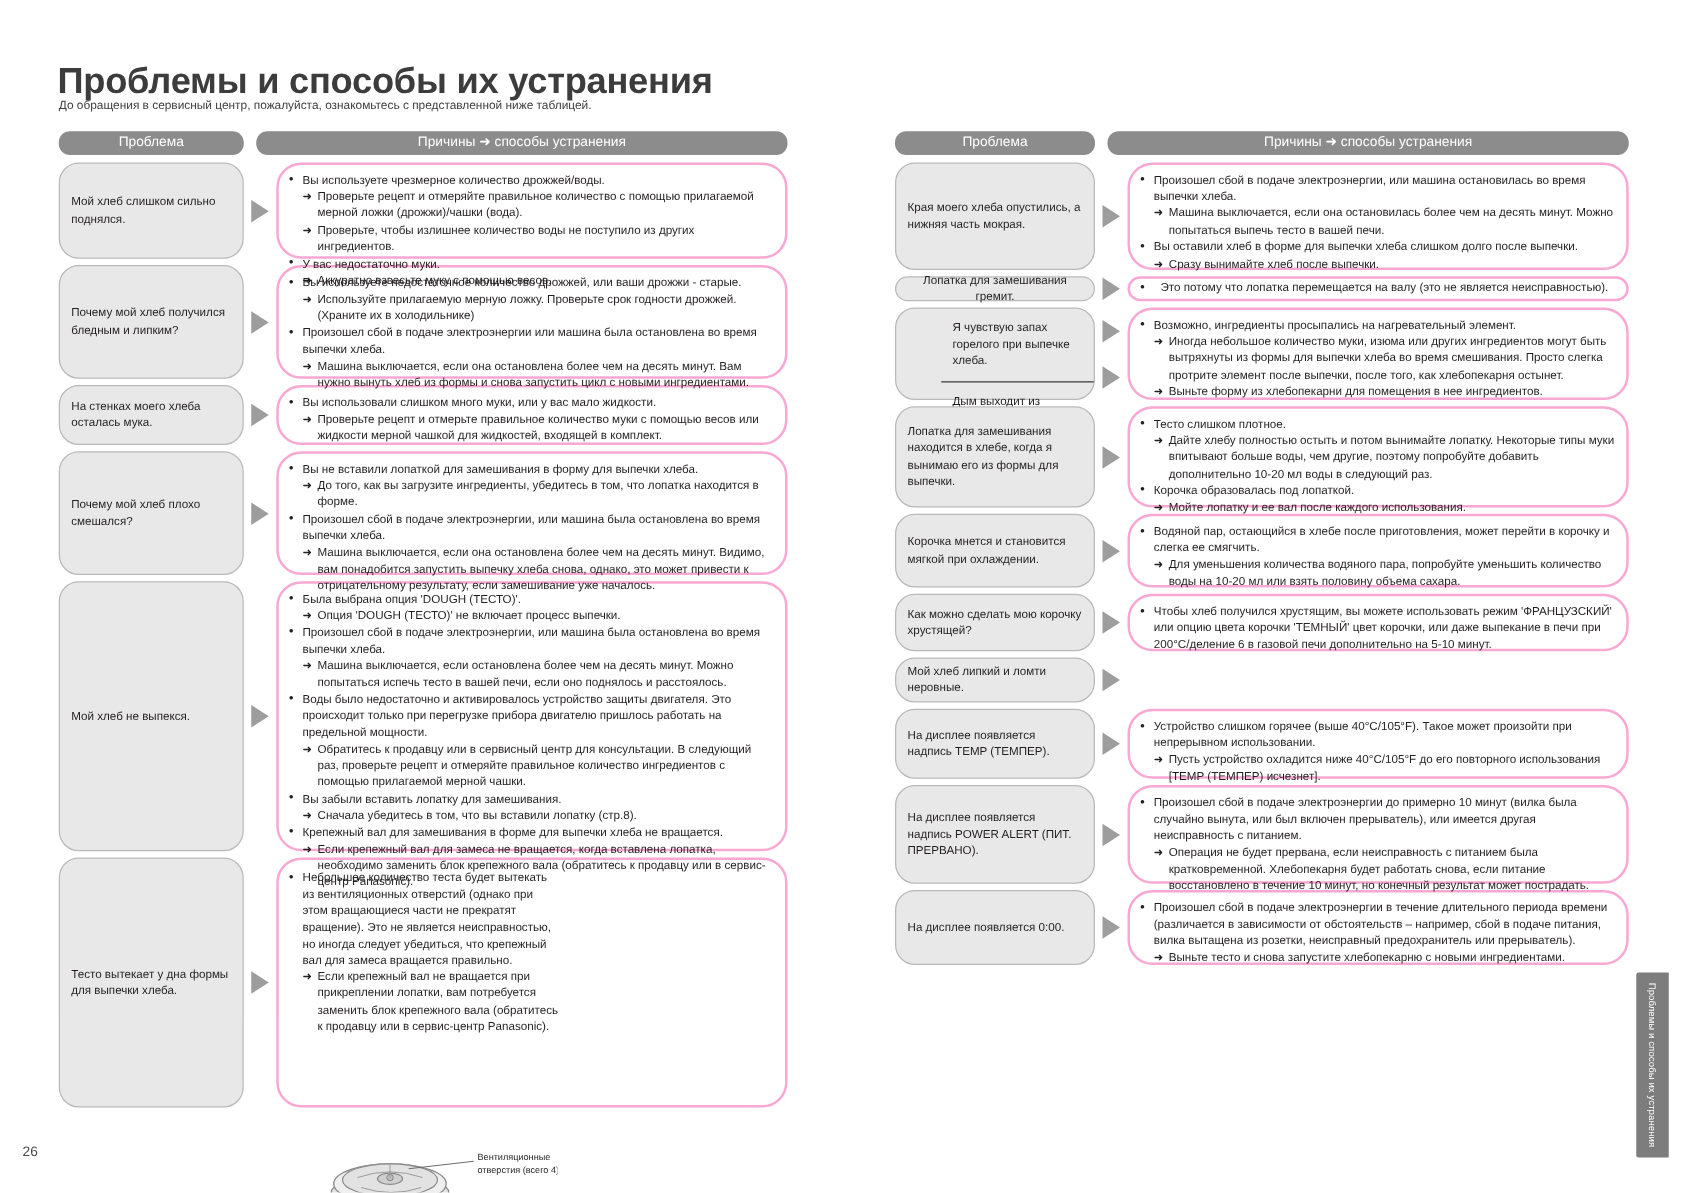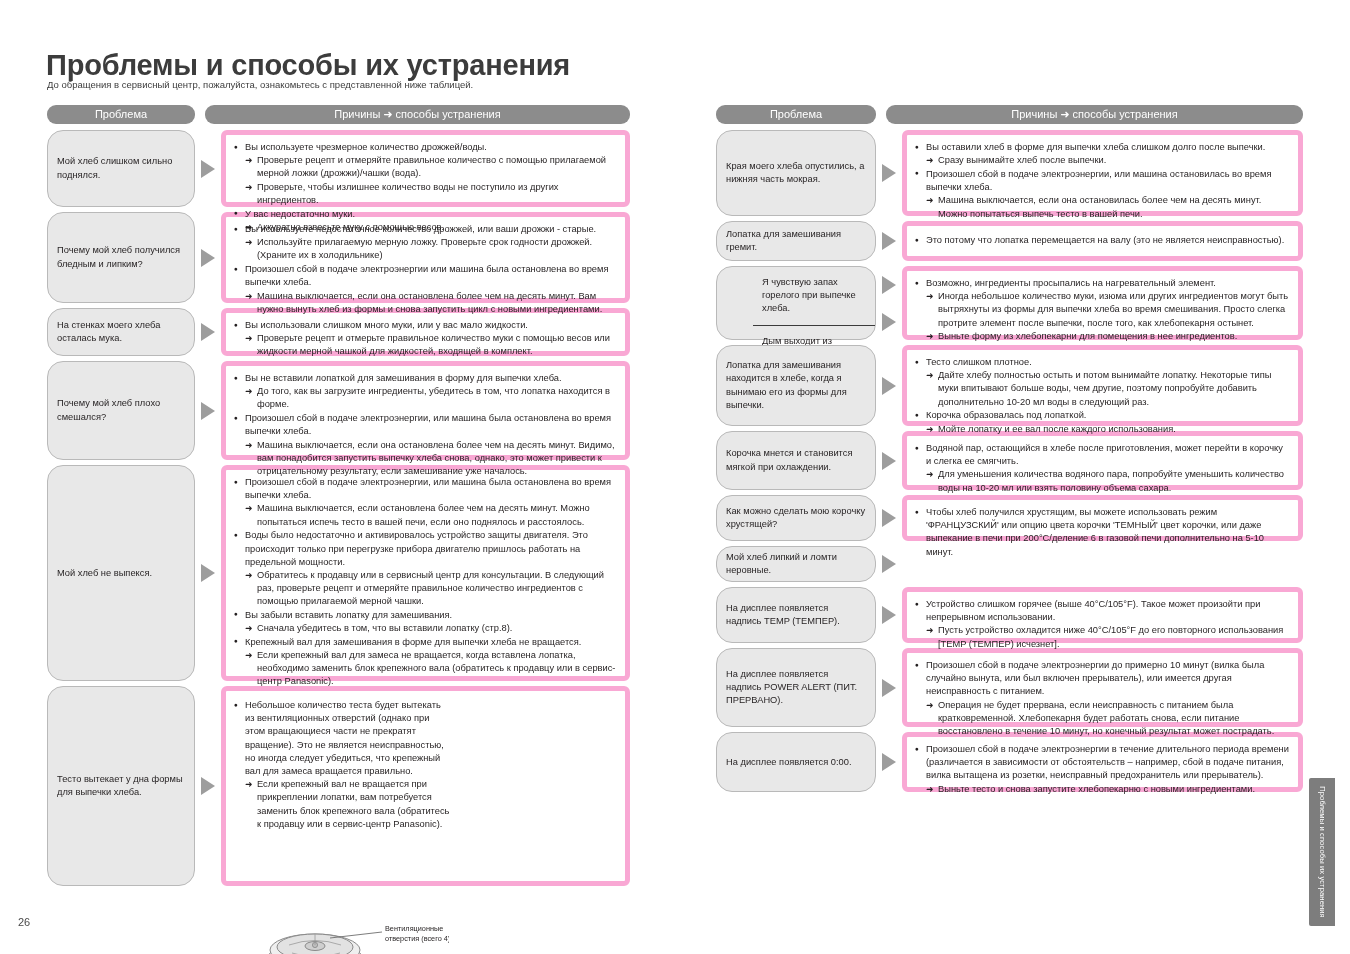--- a/index.html
+++ b/index.html
@@ -76,22 +76,22 @@
   .arrow-col.two{flex-direction:column;justify-content:space-around;}
   .tri{
     width:0;height:0;
     border-top:9px solid transparent;
     border-bottom:9px solid transparent;
     border-left:14px solid #9d9d9d;
   }
 
   .cause-cell{
     flex:1;
-    border:5px solid #f9a8d4;
-    border-radius:6px;
+    border:2px solid #f9a8d4;
+    border-radius:20px;
     box-sizing:border-box;
     padding:6px 9px 6px 8px;
     background:#fff;
     display:flex;flex-direction:column;
     justify-content:flex-start;
   }
 
   ul.bul{list-style:none;margin:0;padding:0;}
   ul.bul > li{
     position:relative;
@@ -258,20 +258,25 @@
       <div class="prob-wrap">
         <div class="prob-cell">
           <div class="prob-text">Мой хлеб не выпекся.</div>
         </div>
       </div>
       <div class="arrow-col">
           <div class="tri"></div>
         </div>
       <div class="cause-cell">
         <ul class="bul">
+          <li><span>Была выбрана опция 'DOUGH (ТЕСТО)'.</span>
+            <ul class="sub">
+                <li>Опция 'DOUGH (ТЕСТО)' не включает процесс выпечки.</li>
+              </ul>
+          </li>
           <li><span>Произошел сбой в подаче электроэнергии, или машина была остановлена во время выпечки хлеба.</span>
             <ul class="sub">
                 <li>Машина выключается, если остановлена более чем на десять минут. Можно попытаться испечь тесто в вашей печи, если оно поднялось и расстоялось.</li>
               </ul>
           </li>
           <li><span>Воды было недостаточно и активировалось устройство защиты двигателя. Это происходит только при перегрузке прибора двигателю пришлось работать на предельной мощности.</span>
             <ul class="sub">
                 <li>Обратитесь к продавцу или в сервисный центр для консультации. В следующий раз, проверьте рецепт и отмеряйте правильное количество ингредиентов с помощью прилагаемой мерной чашки.</li>
               </ul>
           </li>
@@ -371,35 +376,35 @@
       <div class="prob-wrap">
         <div class="prob-cell">
           <div class="prob-text">Края моего хлеба опустились, а нижняя часть мокрая.</div>
         </div>
       </div>
       <div class="arrow-col">
           <div class="tri"></div>
         </div>
       <div class="cause-cell">
         <ul class="bul">
+          <li><span>Произошел сбой в подаче электроэнергии, или машина остановилась во время выпечки хлеба.</span>
+            <ul class="sub">
+                <li>Машина выключается, если она остановилась более чем на десять минут. Можно попытаться выпечь тесто в вашей печи.</li>
+              </ul>
+          </li>
           <li><span>Вы оставили хлеб в форме для выпечки хлеба слишком долго после выпечки.</span>
             <ul class="sub">
                 <li>Сразу вынимайте хлеб после выпечки.</li>
               </ul>
           </li>
-          <li><span>Произошел сбой в подаче электроэнергии, или машина остановилась во время выпечки хлеба.</span>
-            <ul class="sub">
-                <li>Машина выключается, если она остановилась более чем на десять минут. Можно попытаться выпечь тесто в вашей печи.</li>
-              </ul>
-          </li>
-        </ul>
-      </div>
-    </div>
-
-    <div class="row" style="height:40px;">
+        </ul>
+      </div>
+    </div>
+
+    <div class="row" style="height:20px;text-align:center;">
       <div class="prob-wrap">
         <div class="prob-cell">
           <div class="prob-text">Лопатка для замешивания гремит.</div>
         </div>
       </div>
       <div class="arrow-col">
           <div class="tri"></div>
         </div>
       <div class="cause-cell" style="justify-content:center;">
         <ul class="bul">

